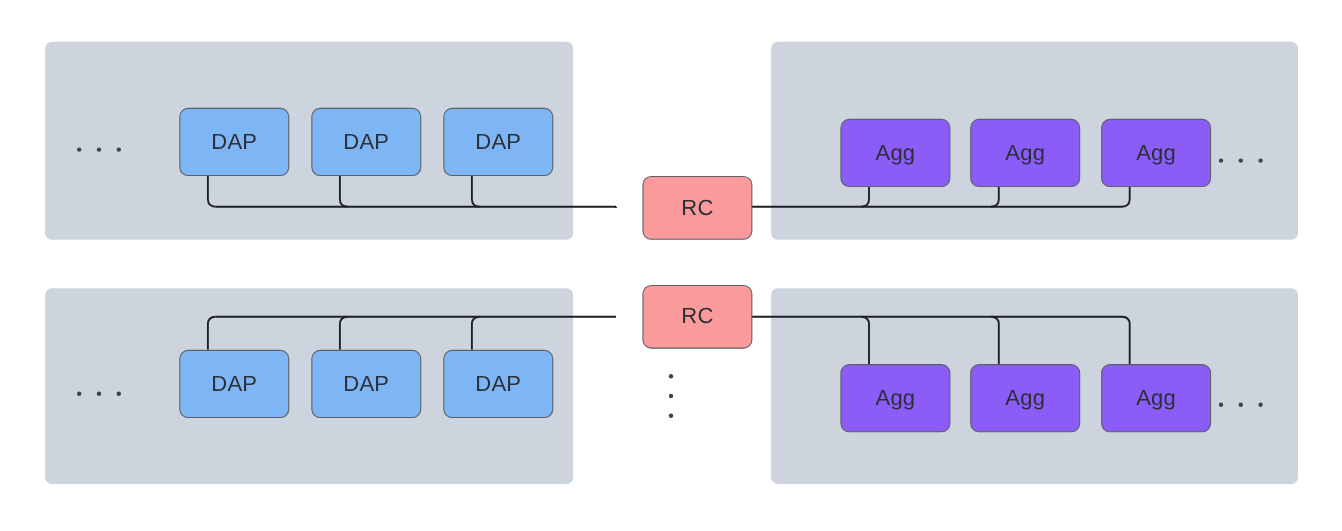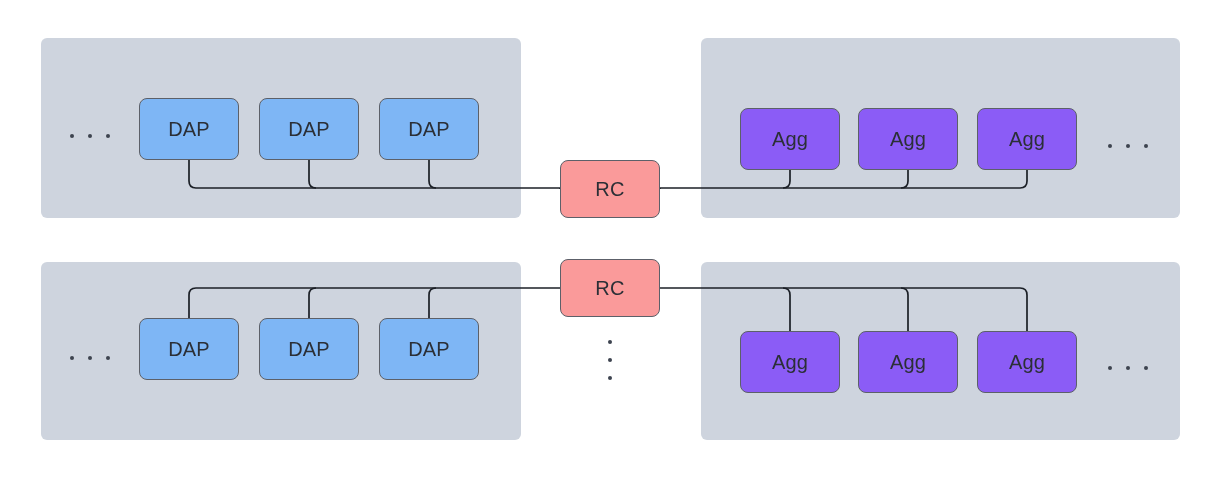--- a/index.html
+++ b/index.html
@@ -24,20 +24,21 @@
     position: absolute;
     border: 1.3px solid #5c6069;
     border-radius: 8px;
     display: flex;
     align-items: center;
     justify-content: center;
     font-size: 20px;
     color: #2b2f36;
     box-sizing: border-box;
     letter-spacing: 0.2px;
+    margin-left: 24px;
   }
   .node.dap { background: #7eb6f5; }
   .node.agg { background: #8b5cf6; }
   .node.rc  { background: #fa9a9a; text-align: right; }
 
   .ellipsis-h {
     position: absolute;
     display: flex;
     align-items: center;
     justify-content: space-between;

